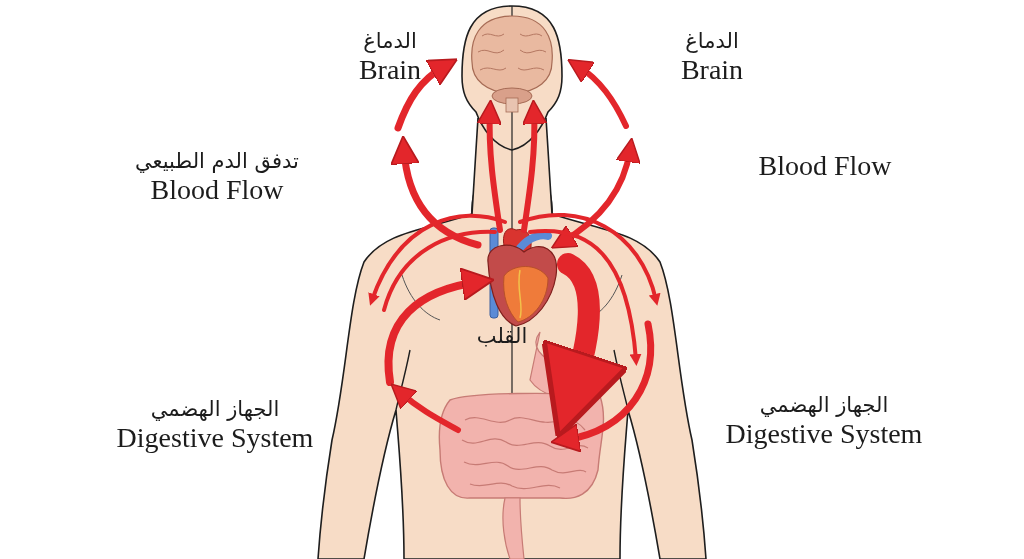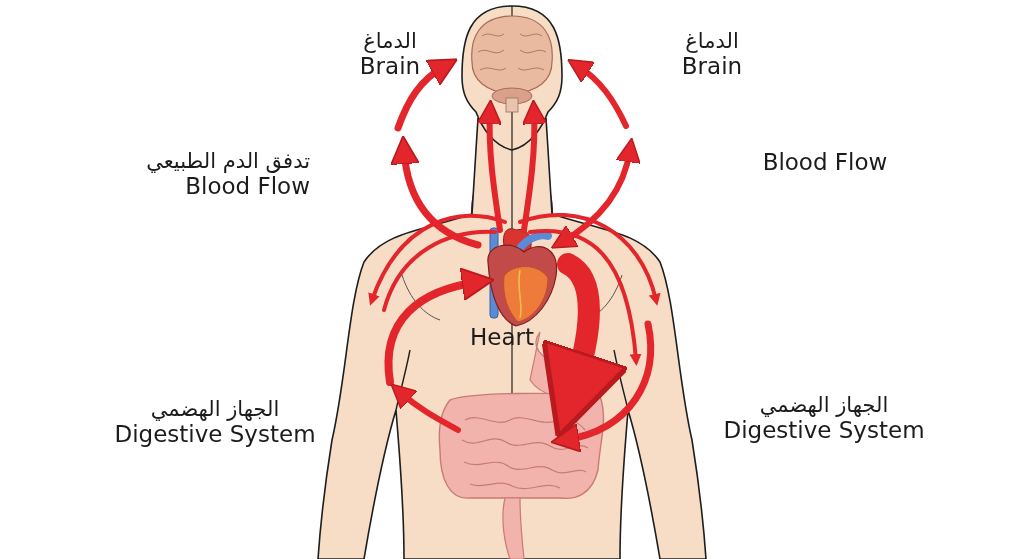--- a/index.html
+++ b/index.html
@@ -6,21 +6,21 @@
   #stage {
     position: relative; width: 1024px; height: 559px; overflow: hidden;
     background: #ffffff; font-family: "DejaVu Sans", sans-serif; color: #1a1a1a;
   }
   #art { position: absolute; left: 0; top: 0; }
   .label {
     position: absolute; text-align: center; line-height: 1.12;
     font-family: "DejaVu Sans", sans-serif; color: #1c1c1c;
   }
   .label .ar { display: block; font-size: 21px; direction: rtl; }
-  .label .en { display: block; font-size: 23px; }
+  .label .en { display: block; font-size: 28px; font-family: Liberation Serif, serif; }
 </style>
 </head>
 <body>
 
 <div id="stage">
 
   <svg id="art" width="1024" height="559" viewBox="0 0 1024 559">
     <defs>
       <marker id="ah" viewBox="0 0 10 10" refX="5" refY="5" markerWidth="4" markerHeight="4" orient="auto-start-reverse">
         <path d="M0,0 L10,5 L0,10 z" fill="#e3262b" stroke="#b81a1e" stroke-width="0.6"></path>
@@ -122,31 +122,31 @@
   <div class="label" style="left:340px; top:30px; width:100px;">
     <span class="ar">الدماغ</span>
     <span class="en">Brain</span>
   </div>
 
   <div class="label" style="left:662px; top:30px; width:100px;">
     <span class="ar">الدماغ</span>
     <span class="en">Brain</span>
   </div>
 
-  <div class="label" style="left:100px; top:150px; width:210px;text-align:right;">
+  <div class="label" style="left:112px; top:150px; width:210px;">
     <span class="ar">تدفق الدم الطبيعي</span>
     <span class="en">Blood Flow</span>
   </div>
 
   <div class="label" style="left:715px; top:150px; width:220px;">
     <span class="en">Blood Flow</span>
   </div>
 
   <div class="label" style="left:452px; top:325px; width:100px;">
-    <span class="en">Heart</span>
+    <span class="ar">القلب</span>
   </div>
 
   <div class="label" style="left:105px; top:398px; width:220px;">
     <span class="ar">الجهاز الهضمي</span>
     <span class="en">Digestive System</span>
   </div>
 
   <div class="label" style="left:714px; top:394px; width:220px;">
     <span class="ar">الجهاز الهضمي</span>
     <span class="en">Digestive System</span>

